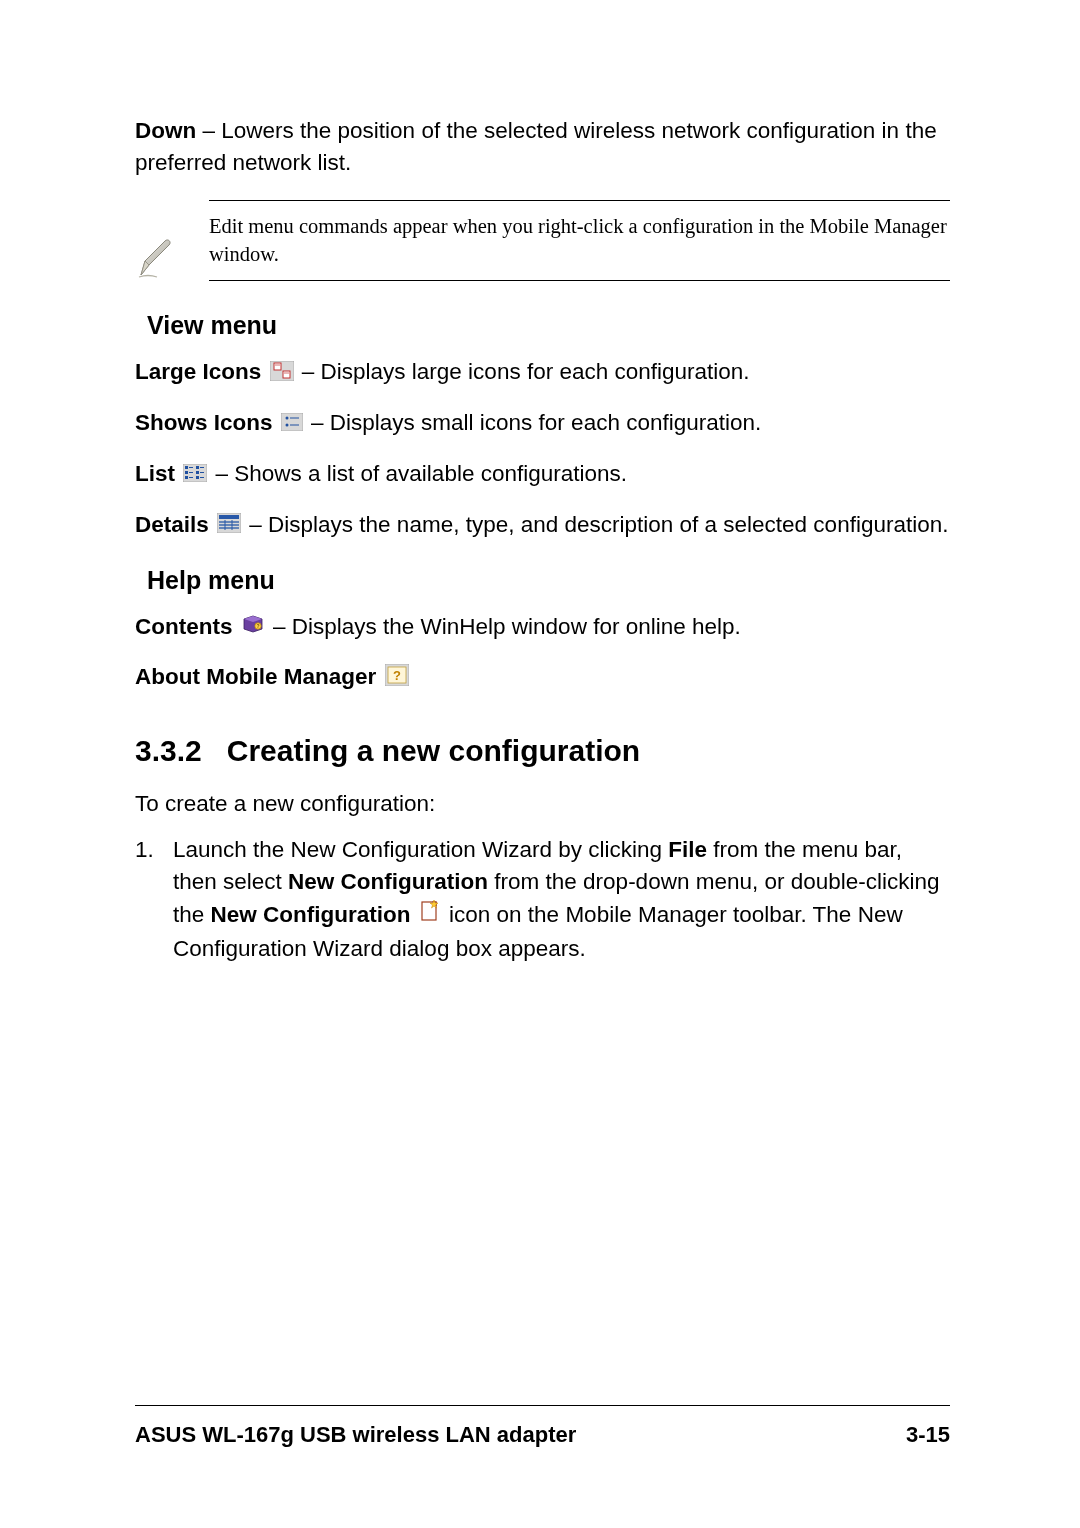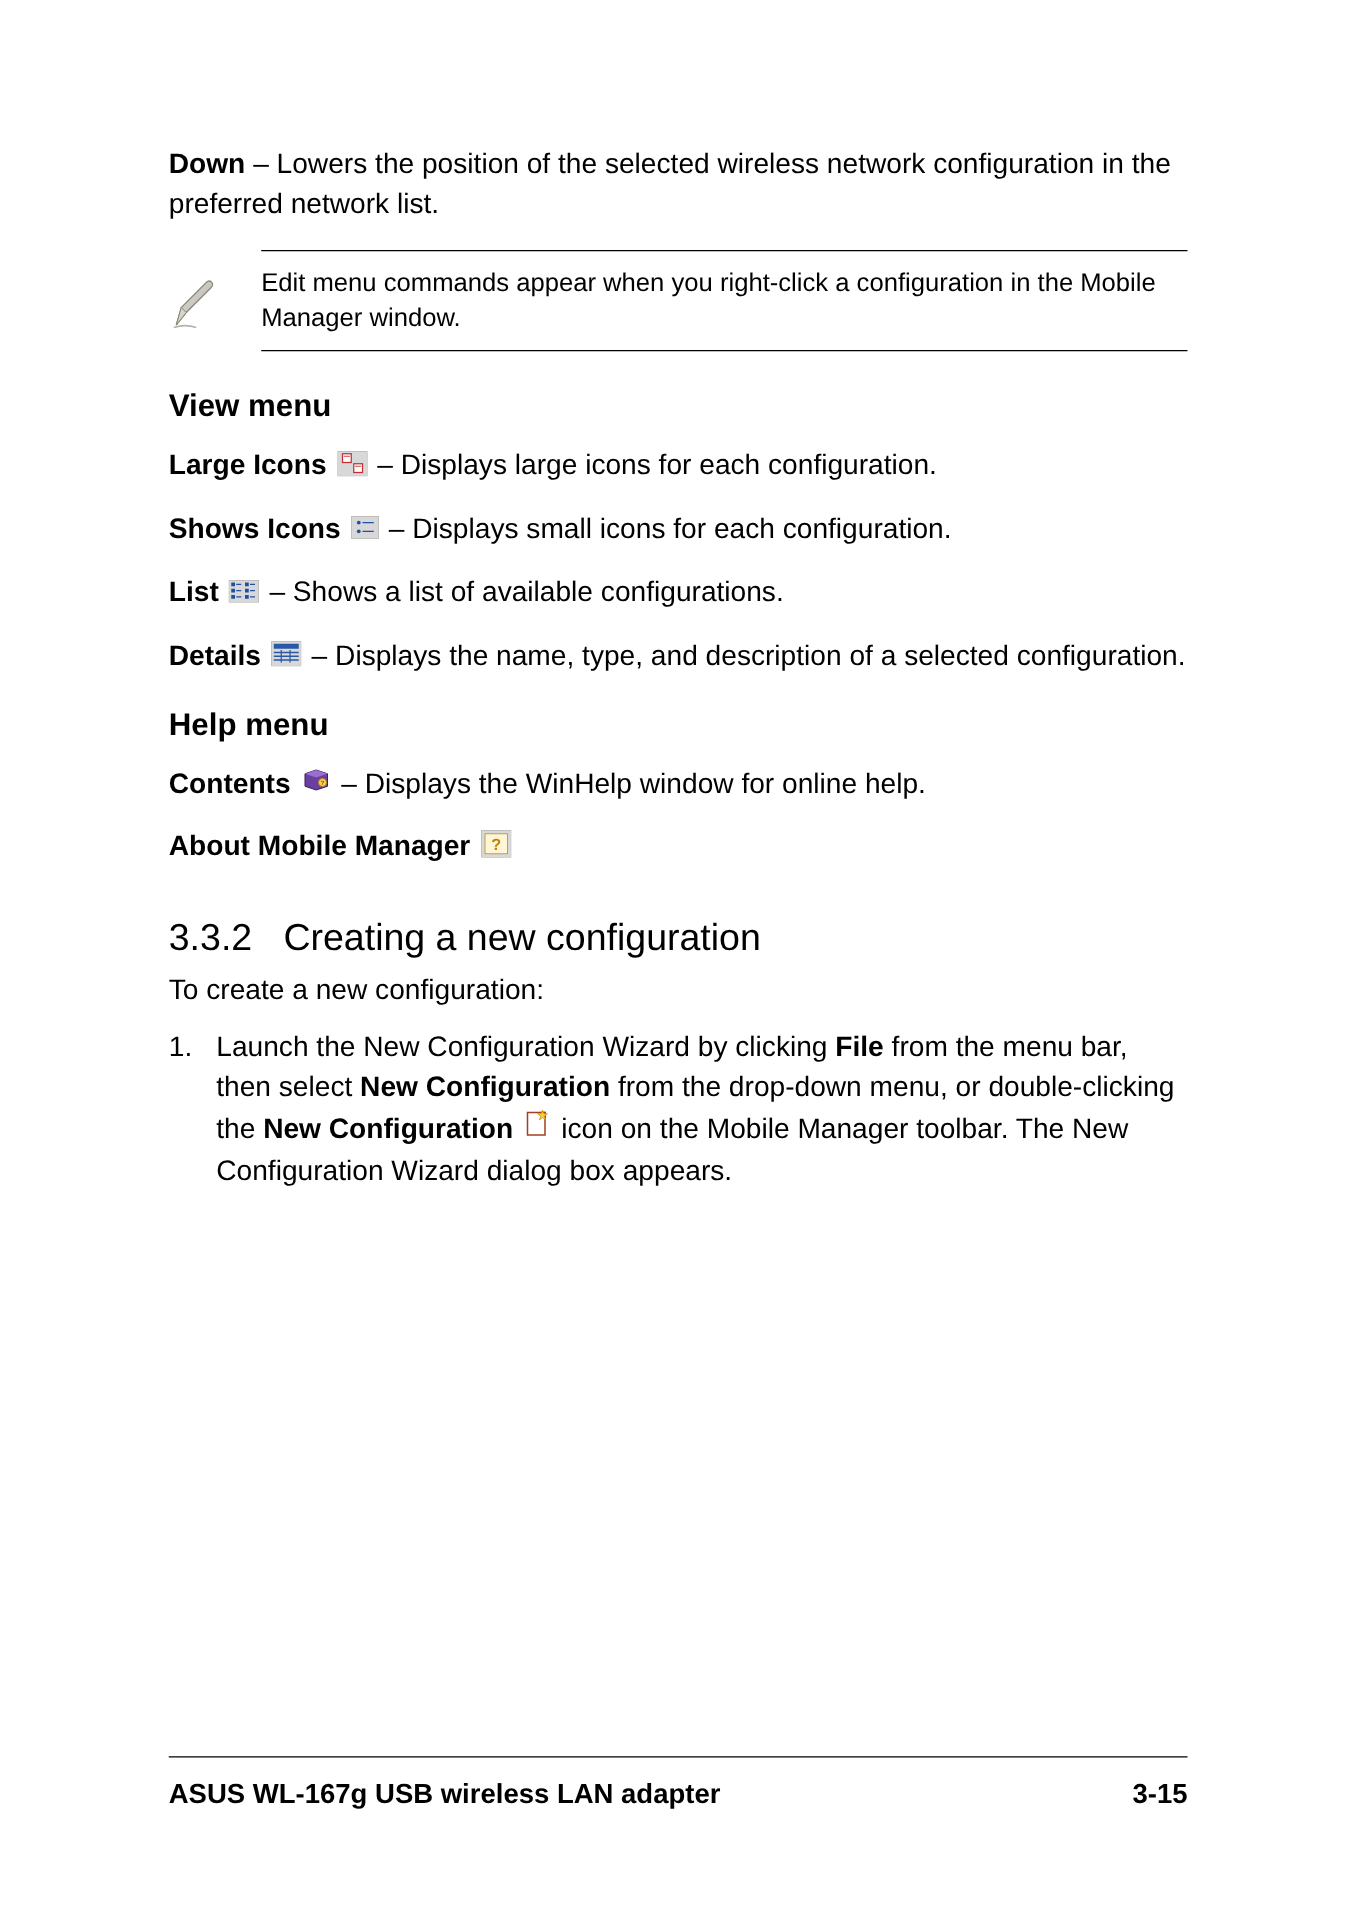--- a/index.html
+++ b/index.html
@@ -12,23 +12,24 @@
     position: relative;
     padding: 115px 130px 0 135px;
   }
   .body-text {
     font-size: 22.5px;
     line-height: 1.4;
     margin-bottom: 14px;
   }
   .note-block {
     display: flex;
-    align-items: center;
+    align-items: flex-end;
     margin-top: 22px;
     margin-bottom: 30px;
+    font-family: Liberation Serif, serif;
   }
   .note-icon-wrap {
     width: 74px;
     flex-shrink: 0;
     display: flex;
     align-items: center;
     justify-content: flex-start;
     padding-top: 4px;
   }
   .note-text-wrap {
@@ -37,37 +38,38 @@
     border-bottom: 1px solid #000;
     padding: 12px 0 12px 0;
     font-size: 20.5px;
     line-height: 1.35;
   }
   .subheading {
     font-weight: bold;
     font-size: 25px;
     margin-top: 24px;
     margin-bottom: 16px;
+    margin-left: 12px;
   }
   .term-line {
     font-size: 22.5px;
     line-height: 1.4;
     margin-bottom: 18px;
   }
   .term-line b { font-weight: bold; }
   .icon {
     display: inline-block;
     vertical-align: middle;
     margin: 0 2px;
   }
   .section-heading {
-    font-weight: normal;
+    font-weight: bold;
     font-size: 30px;
     margin-top: 40px;
-    margin-bottom: 8px;
+    margin-bottom: 20px;
   }
   .num-list {
     font-size: 22.5px;
     line-height: 1.45;
     display: flex;
     margin-top: 14px;
   }
   .num-list .num {
     width: 38px;
     flex-shrink: 0;

